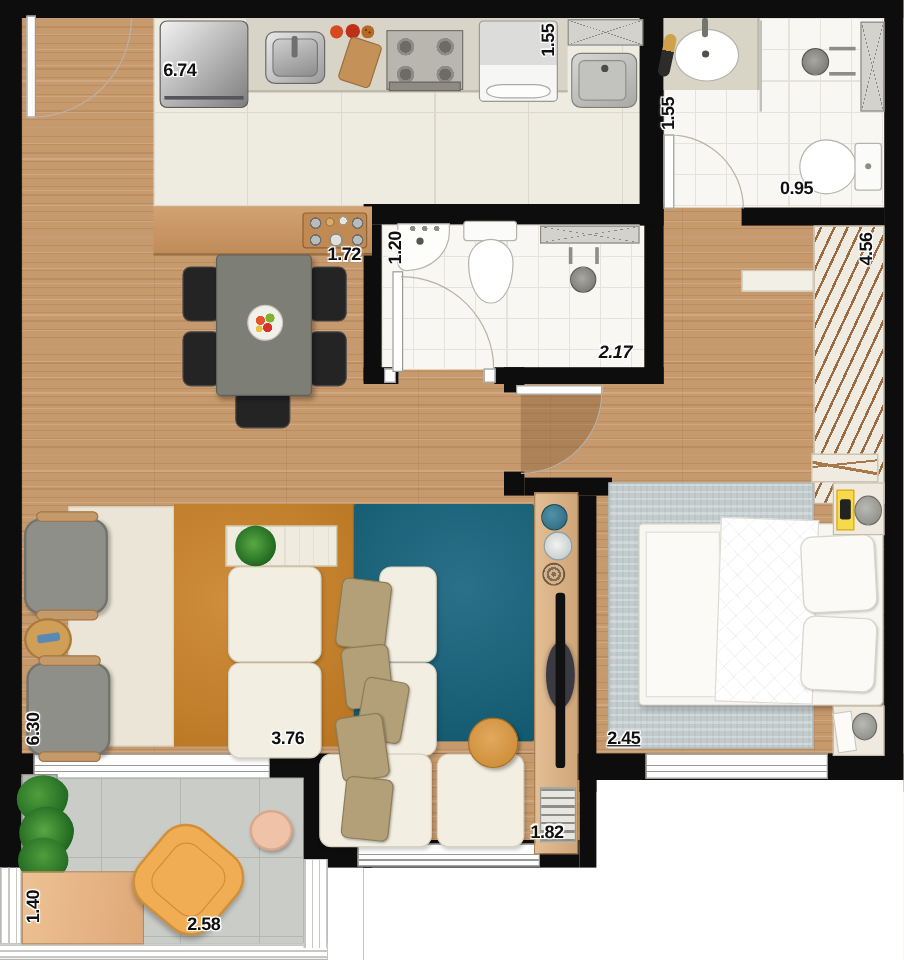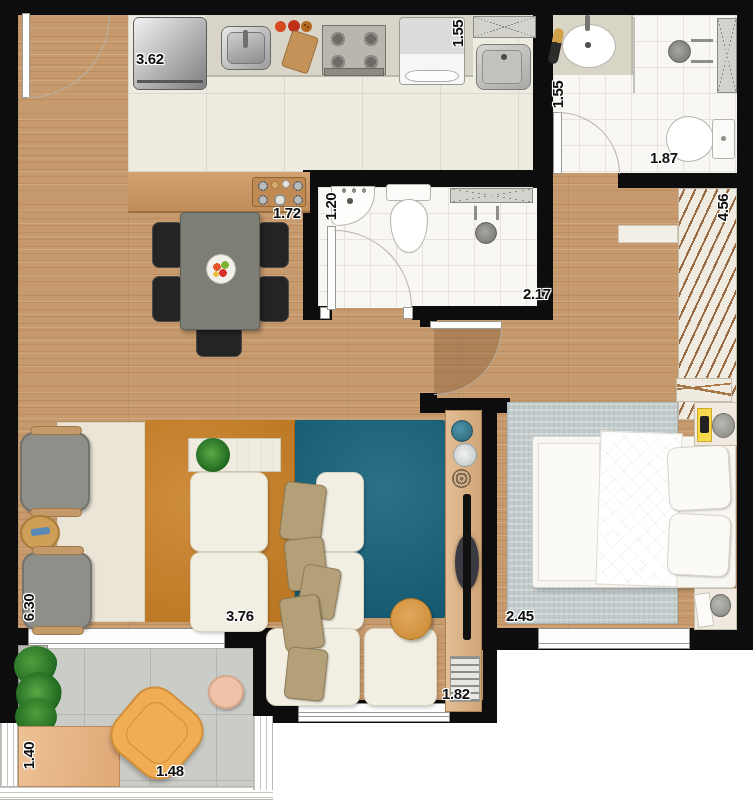--- a/index.html
+++ b/index.html
@@ -215,28 +215,28 @@
   <div class="abs" style="left:668px;top:514px;width:62px;height:62px;background:#fbfaf6;border:1px solid #d8d5cc;border-radius:10px;box-sizing:border-box;transform:rotate(3deg);box-shadow:1px 1px 2px rgba(0,0,0,.2);"></div>
   <div class="abs" style="left:676px;top:378px;width:56px;height:24px;background:#f0ebe1;border:1px solid #c4bcab;box-sizing:border-box;background-image:linear-gradient(10deg,rgba(0,0,0,0) 46%,#a87848 46% 54%,rgba(0,0,0,0) 54%),linear-gradient(-6deg,rgba(0,0,0,0) 60%,#a87848 60% 66%,rgba(0,0,0,0) 66%);"></div>
   <div class="abs" style="left:694px;top:402px;width:43px;height:44px;background:#efe9df;border:1px solid #c6beac;box-sizing:border-box;"></div>
   <div class="abs" style="left:697px;top:408px;width:15px;height:34px;background:#f7d94c;border:1px solid #cfa92a;box-sizing:border-box;"></div>
   <div class="abs" style="left:700px;top:416px;width:9px;height:17px;background:#222;border-radius:2px;"></div>
   <div class="lamp" style="left:712px;top:413px;width:23px;height:25px;"></div>
   <div class="abs" style="left:694px;top:588px;width:43px;height:42px;background:#efe9df;border:1px solid #c6beac;box-sizing:border-box;"></div>
   <div class="abs" style="left:696px;top:593px;width:16px;height:34px;background:#fcfbf7;border:1px solid #c9c6bc;box-sizing:border-box;transform:rotate(-8deg);"></div>
   <div class="lamp" style="left:710px;top:594px;width:21px;height:23px;"></div>
 
-  <div class="dim" style="left:136px;top:50px;">3.62</div>
+  <div class="dim" style="left:136px;top:50px;">6.74</div>
   <div class="dim v" style="left:432px;top:25px;">1.55</div>
   <div class="dim v" style="left:532px;top:86px;">1.55</div>
-  <div class="dim" style="left:650px;top:149px;">1.87</div>
+  <div class="dim" style="left:650px;top:149px;">0.95</div>
   <div class="dim" style="left:273px;top:204px;">1.72</div>
   <div class="dim v" style="left:305px;top:198px;">1.20</div>
-  <div class="dim" style="left:523px;top:285px;">2.17</div>
+  <div class="dim" style="left:499px;top:285px;font-style:italic;">2.17</div>
   <div class="dim v" style="left:697px;top:199px;">4.56</div>
   <div class="dim v" style="left:3px;top:599px;">6.30</div>
   <div class="dim" style="left:226px;top:607px;">3.76</div>
-  <div class="dim" style="left:506px;top:607px;">2.45</div>
+  <div class="dim" style="left:506px;top:607px;text-decoration:underline;">2.45</div>
   <div class="dim" style="left:442px;top:685px;">1.82</div>
   <div class="dim v" style="left:3px;top:747px;">1.40</div>
-  <div class="dim" style="left:156px;top:762px;">1.48</div>
+  <div class="dim" style="left:156px;top:762px;">2.58</div>
 
 </div>
 
 </body></html>

